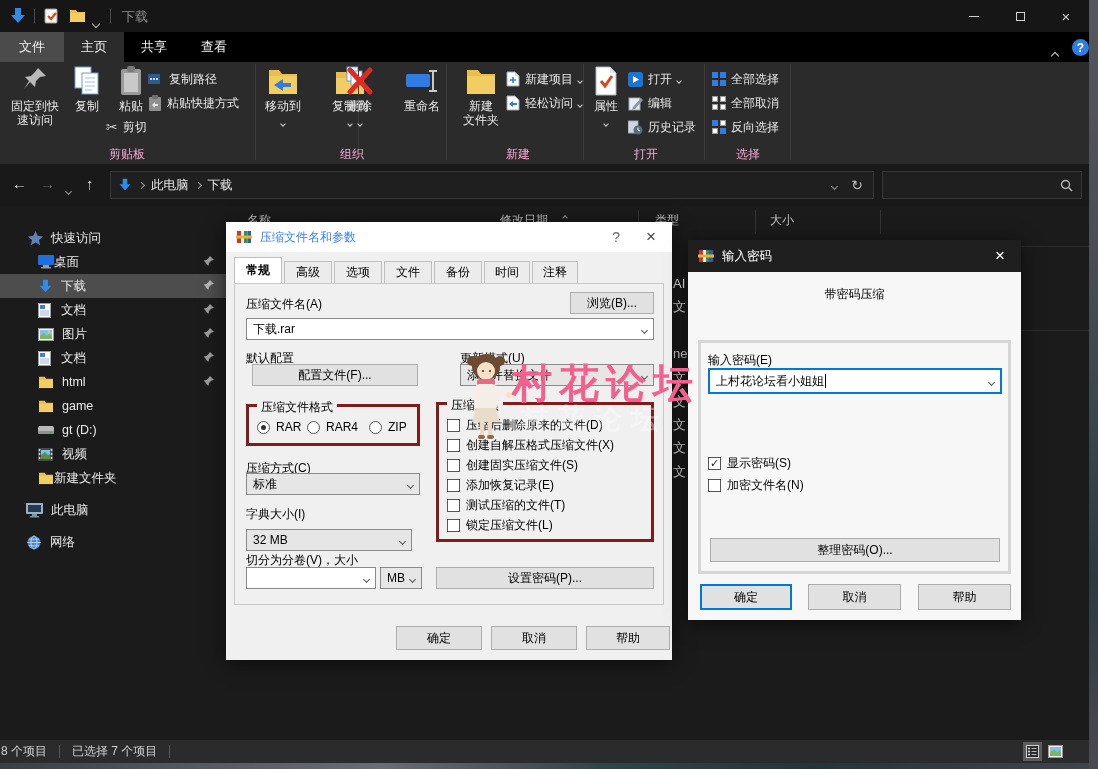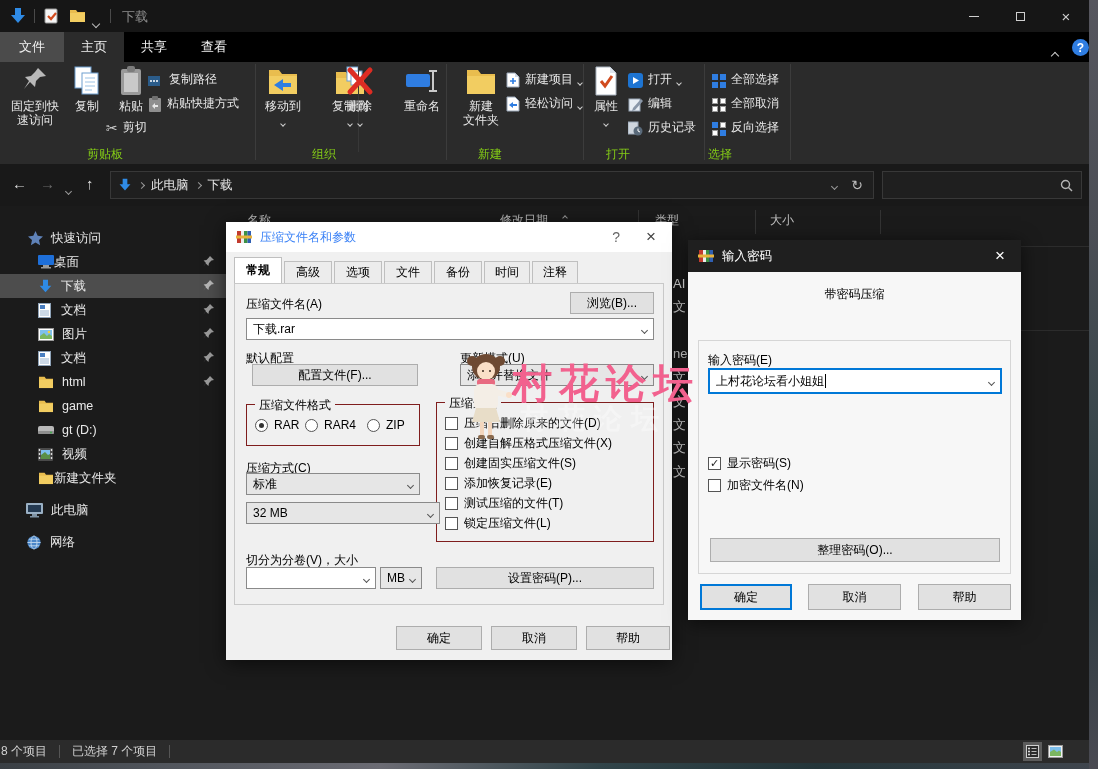--- a/index.html
+++ b/index.html
@@ -33,22 +33,22 @@
   .chev.down { transform:rotate(45deg); }
   .chev.up { transform:rotate(-135deg); }
   .helpcirc { width:17px; height:17px; border-radius:50%; background:#2f7de1; color:#fff;
               font-size:12px; font-weight:bold; display:flex; align-items:center; justify-content:center; }
 
   
   .ribbon { left:0; top:62px; width:1089px; height:102px; background:#2b2b2b; }
   .rbtn { position:absolute; top:4px; display:flex; flex-direction:column; align-items:center;
           color:#e8e8e8; font-size:12px; text-align:center; }
   .rlabel { margin-top:3px; line-height:14px; white-space:pre-line; }
-  .rsmall { position:absolute; display:flex; align-items:flex-end; gap:5px; color:#e8e8e8; font-size:12px; height:18px; }
-  .rgroup { position:absolute; top:84px; width:80px; font-size:12px; color:#84cc16; }
+  .rsmall { position:absolute; display:flex; align-items:center; gap:5px; color:#e8e8e8; font-size:12px; height:18px; }
+  .rgroup { position:absolute; top:84px; width:80px; text-align:center; font-size:12px; color:#f9a8d4; }
   .rsep { position:absolute; top:2px; width:1px; height:96px; background:#3c3c3c; }
   .dd { margin-top:2px; color:#cfcfcf; }
   .dd .chev { width:4px; height:4px; }
 
   
   .addrrow { left:0; top:164px; width:1089px; height:42px; background:#191919; }
   .navic { position:absolute; color:#dedede; font-size:15px; top:11px; }
   .addrbox { position:absolute; left:110px; top:7px; width:764px; height:28px; background:#1f1f1f;
              border:1px solid #383838; display:flex; align-items:center; font-size:12.5px; color:#e8e8e8; }
   .searchbox { position:absolute; left:882px; top:7px; width:200px; height:28px; background:#1f1f1f;
@@ -82,21 +82,21 @@
           display:flex; align-items:center; justify-content:center; font-size:12px; }
   .wtab.active { background:#fff; border-bottom:1px solid #fff; }
   .panel { position:absolute; border:1px solid #c9c9c9; background:#f2f2f2; }
   .wbtn { position:absolute; background:#e1e1e1; border:1px solid #adadad;
           display:flex; align-items:center; justify-content:center; font-size:12px; color:#000; }
   .combo { position:absolute; background:#fff; border:1px solid #8a8a8a; display:flex;
            align-items:center; padding:0 6px; font-size:12px; }
   .combo.gray { background:#e6e6e6; }
   .cchev { margin-left:auto; color:#555; }
   .cchev .chev { width:5px; height:5px; border-width:1.4px; }
-  .gbox { position:absolute; border:1px solid #7f1d1d; }
+  .gbox { position:absolute; border:3px solid #7f1d1d; }
   .glabel { position:absolute; top:-8px; left:8px; background:#f0f0f0; padding:0 4px; font-size:12px; }
   .cbrow { position:absolute; display:flex; align-items:center; gap:6px; font-size:12px; }
   .wcb { width:13px; height:13px; border:1px solid #555; background:#fff; flex:none;
          display:flex; align-items:center; justify-content:center; font-size:11px; color:#222; line-height:11px; }
   .wradio { width:13px; height:13px; border:1px solid #555; border-radius:50%; background:#fff;
             position:relative; flex:none; }
   .wradio.sel::after { content:""; position:absolute; inset:3px; background:#333; border-radius:50%; }
 
   
   .dlgB { background:#f7f7f7; }
@@ -646,21 +646,21 @@
         </div>
     </div>
 
     <span class="abs" style="left:20px;top:238px">压缩方式(C)</span>
     <div class="combo gray" style="left:20px;top:251px;width:174px;height:22px">
       <span>标准</span>
       <span class="cchev"><span class="chev down"></span></span>
     </div>
 
     <span class="abs" style="left:20px;top:284px">字典大小(I)</span>
-    <div class="combo gray" style="left:20px;top:280px;width:194px;height:22px">
+    <div class="combo gray" style="left:20px;top:307px;width:166px;height:22px">
       <span>32 MB</span>
       <span class="cchev"><span class="chev down"></span></span>
     </div>
 
     <span class="abs" style="left:20px;top:330px">切分为分卷(V)，大小</span>
     <div class="combo" style="left:20px;top:345px;width:130px;height:22px">
       <span class="cchev"><span class="chev down"></span></span>
     </div>
     <div class="combo gray" style="left:154px;top:345px;width:42px;height:22px">
       <span>MB</span>

